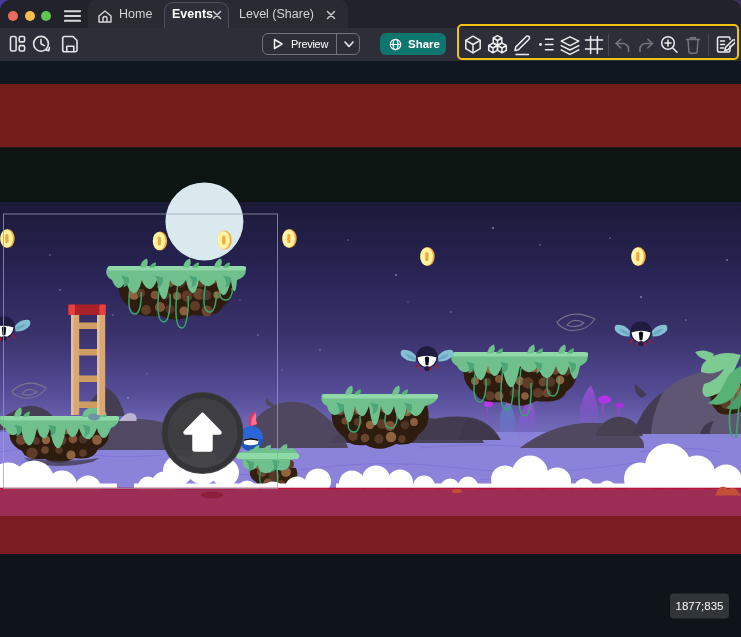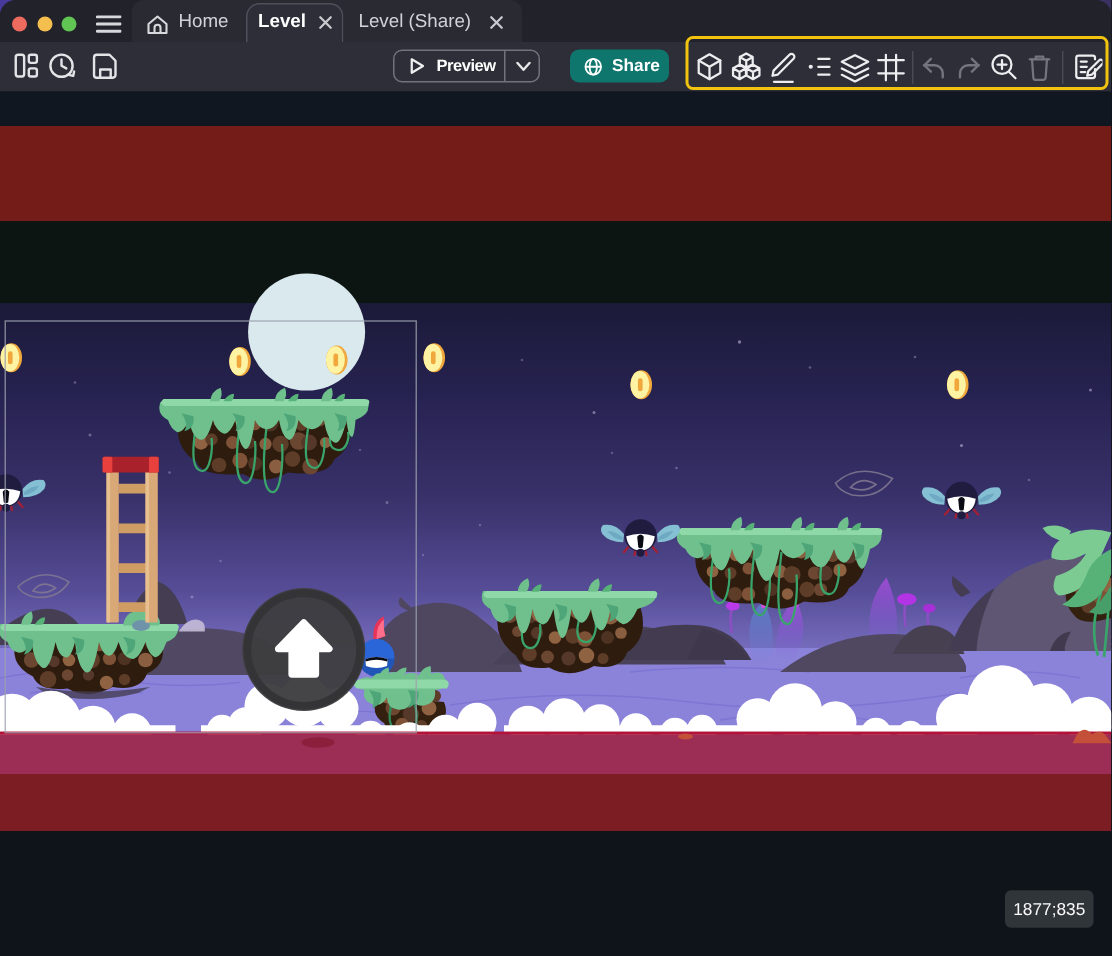--- a/index.html
+++ b/index.html
@@ -33,21 +33,21 @@
         <line x1="0.8" y1="1.2" x2="16.2" y2="1.2"></line>
           <line x1="0.8" y1="6" x2="16.2" y2="6"></line>
           <line x1="0.8" y1="10.8" x2="16.2" y2="10.8"></line>
       </g>
     </svg>
     <svg style="position:absolute;left:98px;top:10px" width="14" height="13" viewBox="0 0 14 13">
       <path d="M1 6 L7 1 L13 6 V12 H1 Z M5 12 V8.5 a2 2 0 0 1 4 0 V12" fill="none" stroke="#d8d8dc" stroke-width="1.4" stroke-linejoin="round"></path>
     </svg>
     <div class="tabtext" style="left:119px;">Home</div>
     <div class="tab-active"></div>
-    <div class="tabtext" style="left:172px;color:#ffffff;font-weight:bold;">Level</div>
+    <div class="tabtext" style="left:172px;color:#ffffff;font-weight:bold;">Events</div>
     <svg style="position:absolute;left:212px;top:9.5px" width="10" height="10" viewBox="0 0 10 10">
       <path d="M1.5 1.5 L8.5 8.5 M8.5 1.5 L1.5 8.5" stroke="#c9c9cf" stroke-width="1.5" stroke-linecap="round"></path>
     </svg>
     <div class="tabtext" style="left:239px;">Level (Share)</div>
     <svg style="position:absolute;left:326px;top:9.5px" width="10" height="10" viewBox="0 0 10 10">
       <path d="M1.5 1.5 L8.5 8.5 M8.5 1.5 L1.5 8.5" stroke="#c9c9cf" stroke-width="1.5" stroke-linecap="round"></path>
     </svg>
     <svg style="position:absolute;left:0;top:0" width="741" height="8" viewBox="0 0 741 8">
       <path d="M0 0 H9 Q1.5 1.5 0 9 Z" fill="#45399a"></path>
       <path d="M741 0 H732 Q739.5 1.5 741 9 Z" fill="#3a3160"></path>
@@ -64,21 +64,21 @@
         <path d="M33 6.6 V10.8 L36.2 12.6"></path>
         <path d="M37.8 16.9 l3 0.7 0.6 -3"></path>
         <path d="M56.5 3.5 h8.5 l4 4 v9.5 a1.8 1.8 0 0 1 -1.8 1.8 h-10.7 a1.8 1.8 0 0 1 -1.8 -1.8 v-11.7 a1.8 1.8 0 0 1 1.8 -1.8 z"></path>
         <path d="M58.8 18.5 v-5.2 h7 v5.2"></path>
       </g>
     </svg>
     <div class="btn-preview">
       <svg style="margin-left:9px" width="12" height="12" viewBox="0 0 12 12">
         <path d="M2.5 1.5 L10 6 L2.5 10.5 Z" fill="none" stroke="#f0f0f2" stroke-width="1.5" stroke-linejoin="round"></path>
       </svg>
-      <span style="font-size:11px;font-weight:bold;color:#fff;margin-left:7px;letter-spacing:-0.3px;">Preview</span>
+      <span style="font-size:11px;font-weight:normal;color:#fff;margin-left:7px;letter-spacing:-0.3px;">Preview</span>
       <div style="position:absolute;left:73px;top:0;width:1px;height:20px;background:#72727c;"></div>
       <svg style="position:absolute;left:81px;top:7px" width="10" height="7" viewBox="0 0 10 7">
         <path d="M1 1 L5 5.5 L9 1" fill="none" stroke="#e8e8ea" stroke-width="1.6" stroke-linecap="round" stroke-linejoin="round"></path>
       </svg>
     </div>
     <div class="btn-share">
       <svg style="margin-left:9px" width="13" height="13" viewBox="0 0 14 14">
         <g fill="none" stroke="#fff" stroke-width="1.3">
           <circle cx="7" cy="7" r="5.6"></circle>
           <ellipse cx="7" cy="7" rx="2.6" ry="5.6"></ellipse>

